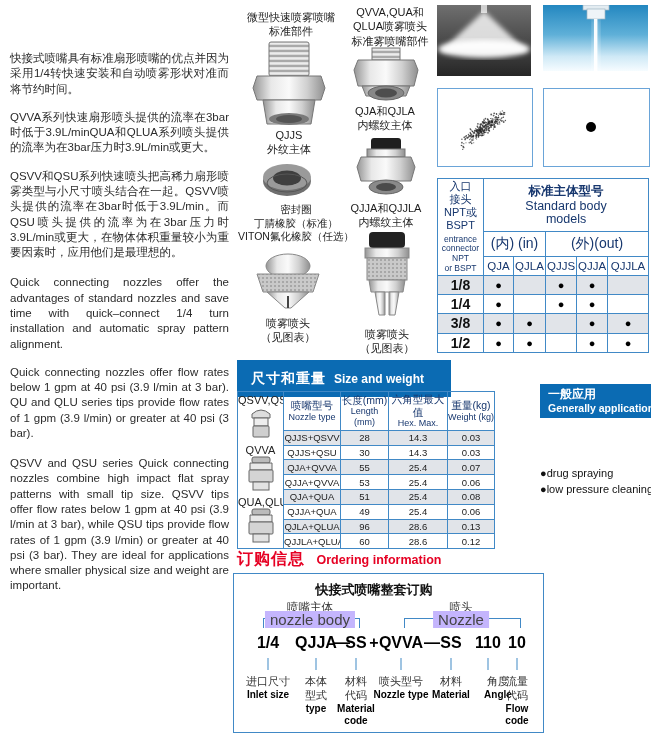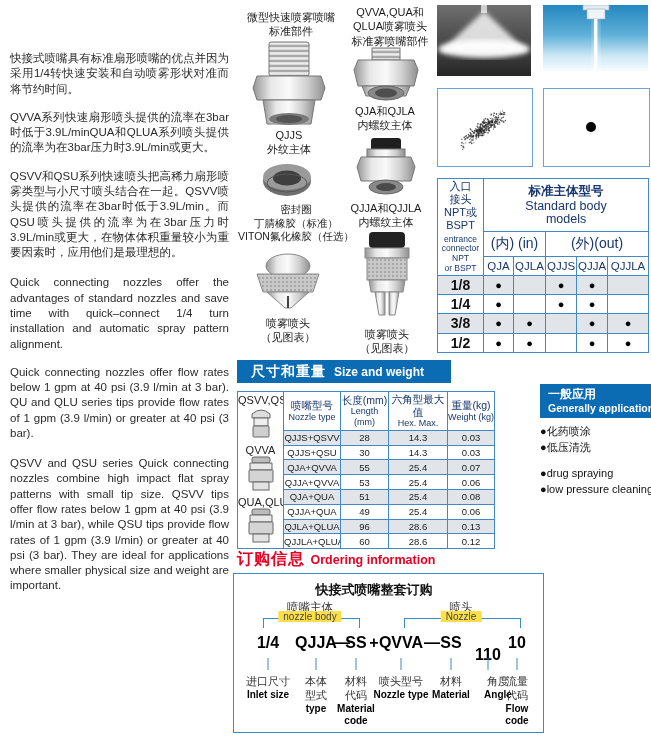--- a/index.html
+++ b/index.html
@@ -32,26 +32,26 @@
   .dot{font-size:11px;color:#000}
   
   .sw-hz{font-size:10.5px;line-height:1.2}
   .sw-he{font-size:9px;line-height:1.2}
   .sw-cell{font-size:9.5px;color:#222}
   .icon-lab{font-size:11px;color:#222;line-height:1.1}
   
   .app-items{font-size:11px;line-height:1.45;color:#111}
   
   .red-zh{color:#e60023;font-size:16px;font-weight:bold;letter-spacing:1px}
-  .red-en{color:#e60023;font-size:12.5px;font-weight:bold;margin-left:1px}
+  .red-en{color:#e60023;font-size:12.5px;font-weight:bold;margin-left:7px}
   .obox{border:1.5px solid #4189c6}
   .ob-title{font-size:13px;font-weight:bold;color:#111}
   .br-zh{font-size:11.5px;color:#333}
   .br-line{border-top:1.5px solid #4189c6;border-left:1.5px solid #4189c6;border-right:1.5px solid #4189c6;height:9px}
-  .br-en{font-size:10px;color:#444;background:#fde047;padding:0 5px}
+  .br-en{font-size:15px;color:#444;background:#c4b5fd;padding:0 5px}
   .code-tok{font-size:16px;font-weight:bold;color:#000;transform:translateX(-50%);white-space:nowrap}
   .tick{width:0;height:12px;border-left:1.5px solid #4189c6;transform:translateX(-50%)}
   .olab{transform:translateX(-50%);text-align:center}
   .olab .zh{font-size:11px;color:#333;line-height:1.25;white-space:pre-line}
   .olab .en{font-size:10px;font-weight:bold;color:#000;line-height:1.2;white-space:pre-line}
   
   .photo-fan{background:linear-gradient(180deg,#6f6f6f,#262626)}
   .photo-jet{background:linear-gradient(180deg,#2387c0 0%,#5fb0d8 45%,#cfe9f6 78%,#f6fcff 100%)}
   .pattern{background:#fff;border:1px solid #6aa4d8}
 </style>
@@ -604,21 +604,21 @@
       <td class="bm-size">1/2</td>
       <td class="dot">●</td>
       <td class="dot">●</td>
       <td class="dot"></td>
       <td class="dot">●</td>
       <td class="dot">●</td>
     </tr>
   </tbody>
     </table>
 
-  <div class="abs hdrbar" style="left:237px;top:360px;width:200px;height:23px;padding-left:14px">
+  <div class="abs hdrbar" style="left:237px;top:360px;width:200px;height:37px;padding-left:14px">
     <span class="zh-big" style="font-size:14px">尺寸和重量</span>
     <span class="en-big" style="font-size:12px">Size and weight</span>
   </div>
 
   <table class="abs btable" style="left:237px;top:391px;width:257px">
     <colgroup>
         <col style="width:46px">
         <col style="width:57px">
         <col style="width:48px">
       <col style="width:59px">
@@ -713,24 +713,20 @@
       <td class="sw-cell">28.6</td>
       <td class="sw-cell">0.12</td>
     </tr>
   </tbody>
     </table>
 
   <div class="abs hdrbar" style="left:540px;top:384px;width:111px;height:34px;padding-left:8px;align-items:flex-start;flex-direction:column;justify-content:center">
     <span style="font-size:12px;font-weight:bold;line-height:1.25">一般应用</span>
     <span style="font-size:10.5px;font-weight:bold;line-height:1.2">Generally application</span>
   </div>
-  <div class="abs app-items" style="left:540px;top:424px;width:111px">
-    <div>●化药喷涂</div>
-    <div>●低压清洗</div>
-  </div>
   <div class="abs app-items" style="left:540px;top:466px;width:115px">
     <div>●drug spraying</div>
     <div>●low pressure cleaning</div>
   </div>
 
   <div class="abs" style="left:237px;top:549px">
     <span class="red-zh">订购信息</span>
     <span class="red-en">Ordering information</span>
   </div>
 
@@ -746,21 +742,21 @@
     <div class="abs br-en" style="left:227px;top:37px;transform:translateX(-50%)">Nozzle</div>
 
     <div class="abs code-tok" style="left:34px;top:60px">1/4</div>
     <div class="abs code-tok" style="left:82px;top:60px">QJJA</div>
     <div class="abs code-tok" style="left:108px;top:60px">—</div>
     <div class="abs code-tok" style="left:122px;top:60px">SS</div>
     <div class="abs code-tok" style="left:140px;top:60px">+</div>
     <div class="abs code-tok" style="left:167px;top:60px">QVVA</div>
     <div class="abs code-tok" style="left:198px;top:60px">—</div>
     <div class="abs code-tok" style="left:217px;top:60px">SS</div>
-    <div class="abs code-tok" style="left:254px;top:72px">110</div>
+    <div class="abs code-tok" style="left:254px;top:60px">110</div>
     <div class="abs code-tok" style="left:283px;top:60px">10</div>
 
     <div class="abs tick" style="left:34px;top:84px"></div>
     <div class="abs tick" style="left:82px;top:84px"></div>
     <div class="abs tick" style="left:122px;top:84px"></div>
     <div class="abs tick" style="left:167px;top:84px"></div>
     <div class="abs tick" style="left:217px;top:84px"></div>
     <div class="abs tick" style="left:254px;top:84px"></div>
     <div class="abs tick" style="left:283px;top:84px"></div>
 

